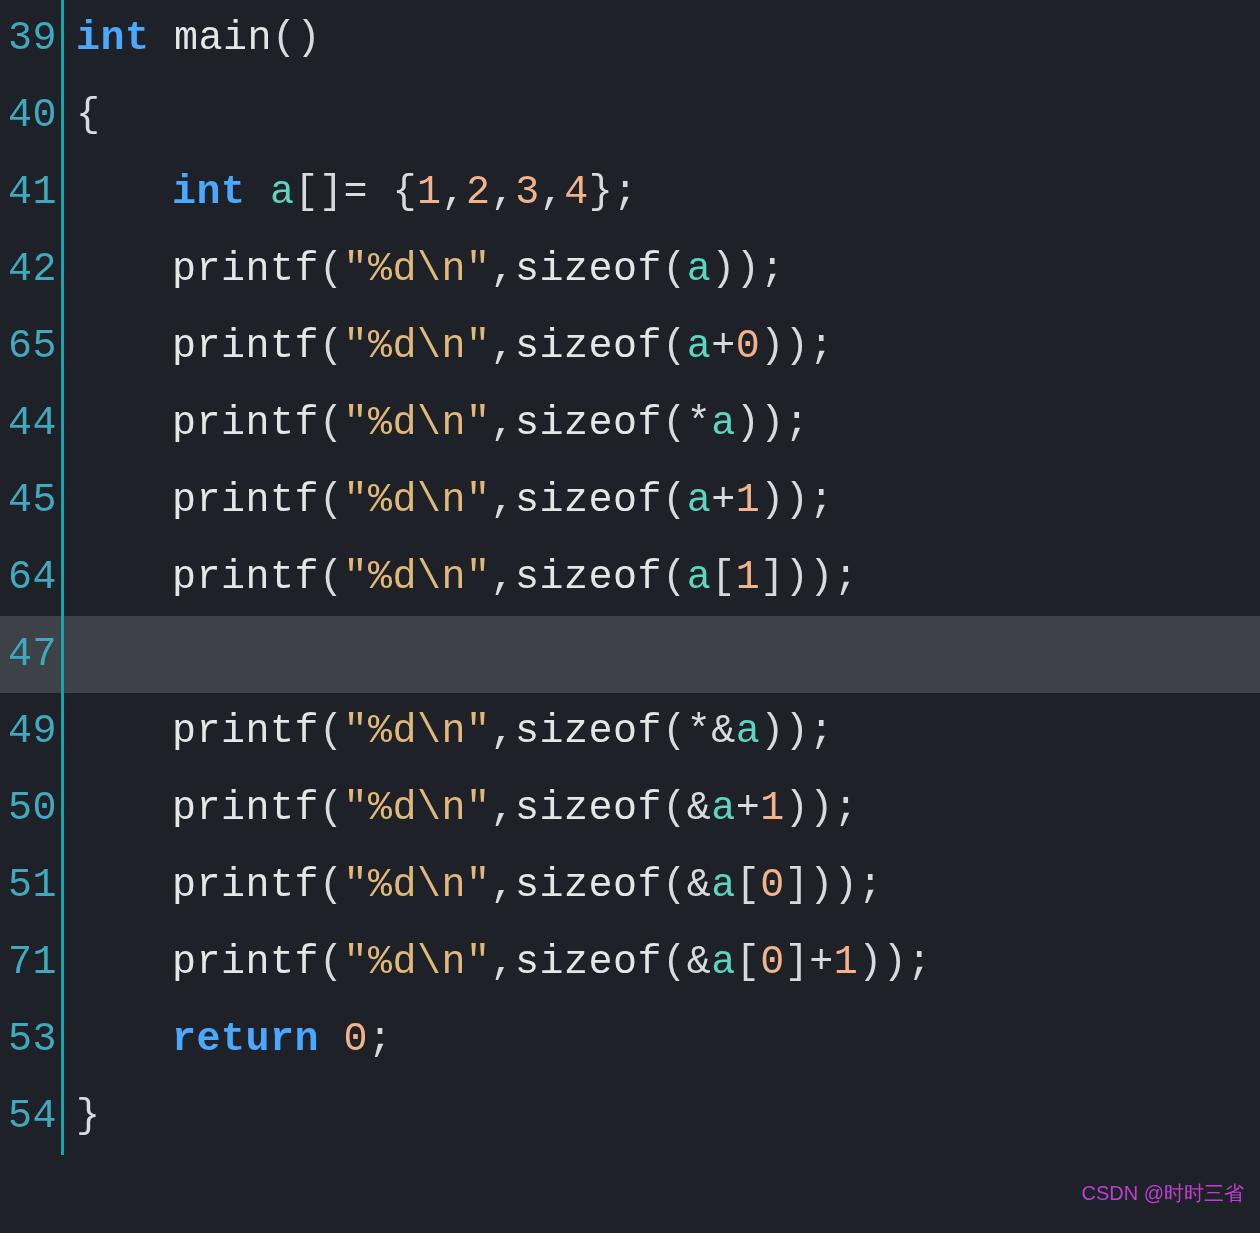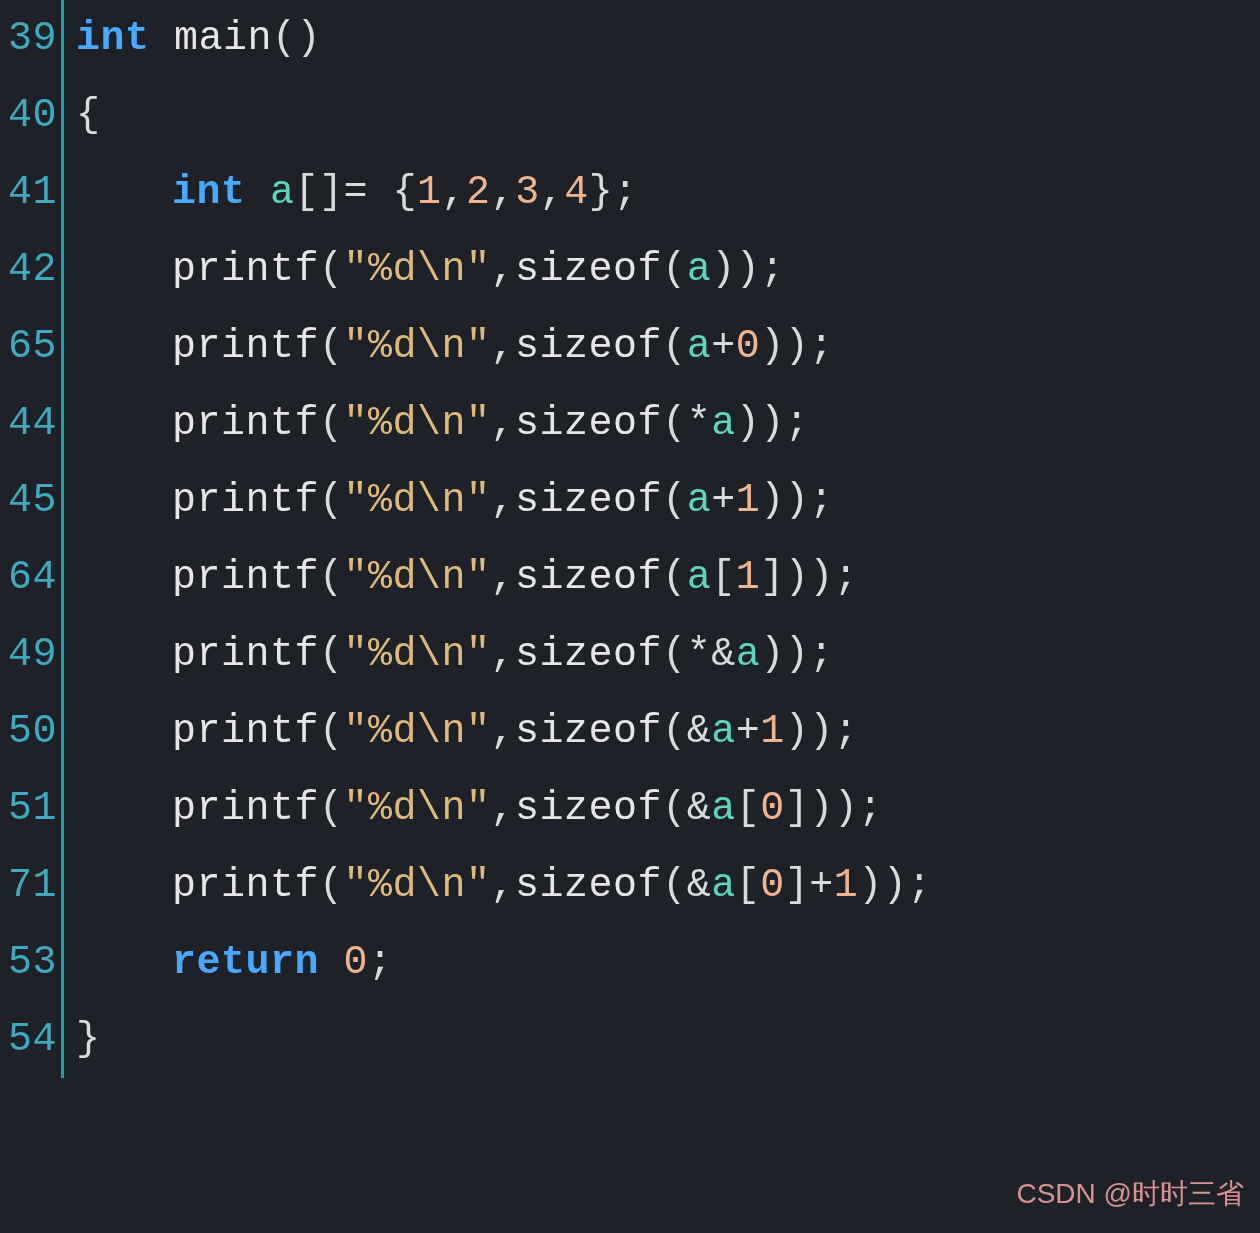--- a/index.html
+++ b/index.html
@@ -54,23 +54,23 @@
   .c-fn   { color: #e6e6e6; }
   .c-id   { color: #5dd6c0; }
   .c-num  { color: #f2b38c; }
   .c-str  { color: #e0b97a; }
   .c-pun  { color: #d7dbe0; }
   .c-op   { color: #d7dbe0; }
   .c-par  { color: #d7dbe0; }
   .watermark {
     position: absolute;
     right: 16px;
-    bottom: 20px;
-    color: #fca5a5;
-    font-size: 28px;
+    bottom: 26px;
+    color: #d946ef;
+    font-size: 20px;
     font-family: -apple-system, Arial, sans-serif;
     opacity: 0.85;
   }
 </style>
 </head>
 <body>
 
 <div class="editor" id="editor">
     <div class="row">
       <div class="gutter">39</div>
@@ -97,20 +97,24 @@
       <div class="code"><span class="indent"></span><span class="c-fn">printf</span><span class="c-par">(</span><span class="c-str">"%d\n"</span><span class="c-pun">,</span><span class="c-fn">sizeof</span><span class="c-par">(</span><span class="c-op">*</span><span class="c-id">a</span><span class="c-par">)</span><span class="c-par">)</span><span class="c-pun">;</span></div>
     </div>
     <div class="row">
       <div class="gutter">45</div>
       <div class="code"><span class="indent"></span><span class="c-fn">printf</span><span class="c-par">(</span><span class="c-str">"%d\n"</span><span class="c-pun">,</span><span class="c-fn">sizeof</span><span class="c-par">(</span><span class="c-id">a</span><span class="c-op">+</span><span class="c-num">1</span><span class="c-par">)</span><span class="c-par">)</span><span class="c-pun">;</span></div>
     </div>
     <div class="row">
       <div class="gutter">64</div>
       <div class="code"><span class="indent"></span><span class="c-fn">printf</span><span class="c-par">(</span><span class="c-str">"%d\n"</span><span class="c-pun">,</span><span class="c-fn">sizeof</span><span class="c-par">(</span><span class="c-id">a</span><span class="c-pun">[</span><span class="c-num">1</span><span class="c-pun">]</span><span class="c-par">)</span><span class="c-par">)</span><span class="c-pun">;</span></div>
     </div>
+    <div class="row highlight">
+      <div class="gutter">47</div>
+      <div class="code"></div>
+    </div>
     <div class="row">
       <div class="gutter">49</div>
       <div class="code"><span class="indent"></span><span class="c-fn">printf</span><span class="c-par">(</span><span class="c-str">"%d\n"</span><span class="c-pun">,</span><span class="c-fn">sizeof</span><span class="c-par">(</span><span class="c-op">*&amp;</span><span class="c-id">a</span><span class="c-par">)</span><span class="c-par">)</span><span class="c-pun">;</span></div>
     </div>
     <div class="row">
       <div class="gutter">50</div>
       <div class="code"><span class="indent"></span><span class="c-fn">printf</span><span class="c-par">(</span><span class="c-str">"%d\n"</span><span class="c-pun">,</span><span class="c-fn">sizeof</span><span class="c-par">(</span><span class="c-op">&amp;</span><span class="c-id">a</span><span class="c-op">+</span><span class="c-num">1</span><span class="c-par">)</span><span class="c-par">)</span><span class="c-pun">;</span></div>
     </div>
     <div class="row">
       <div class="gutter">51</div>

